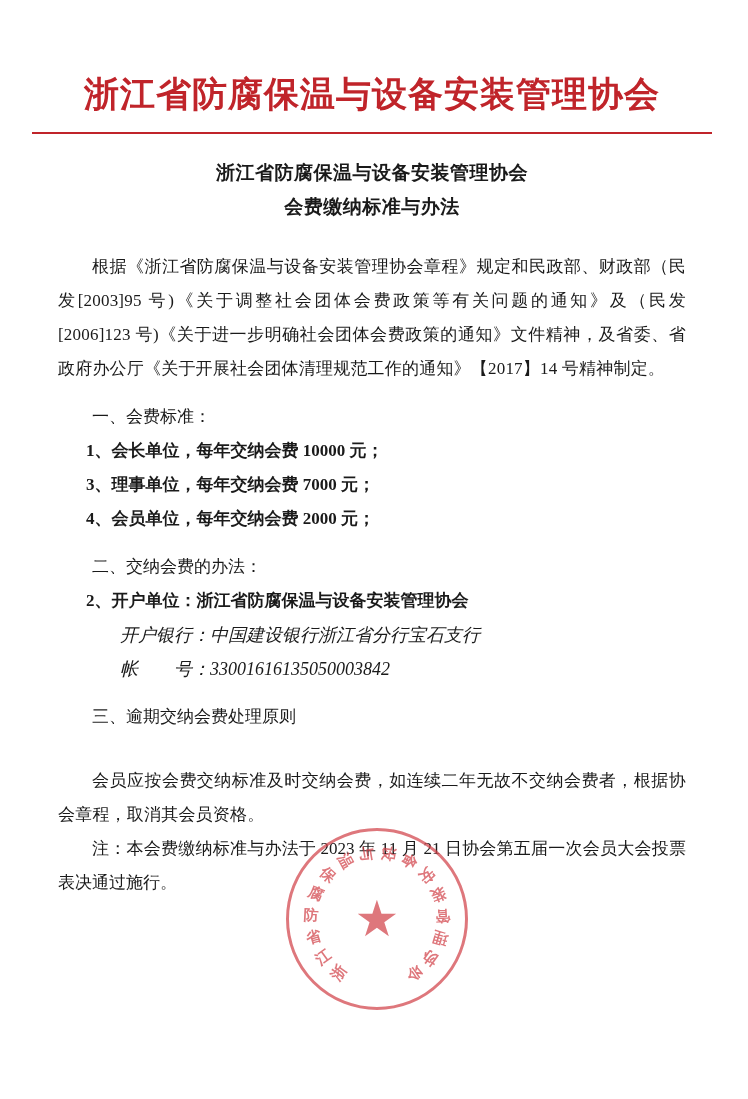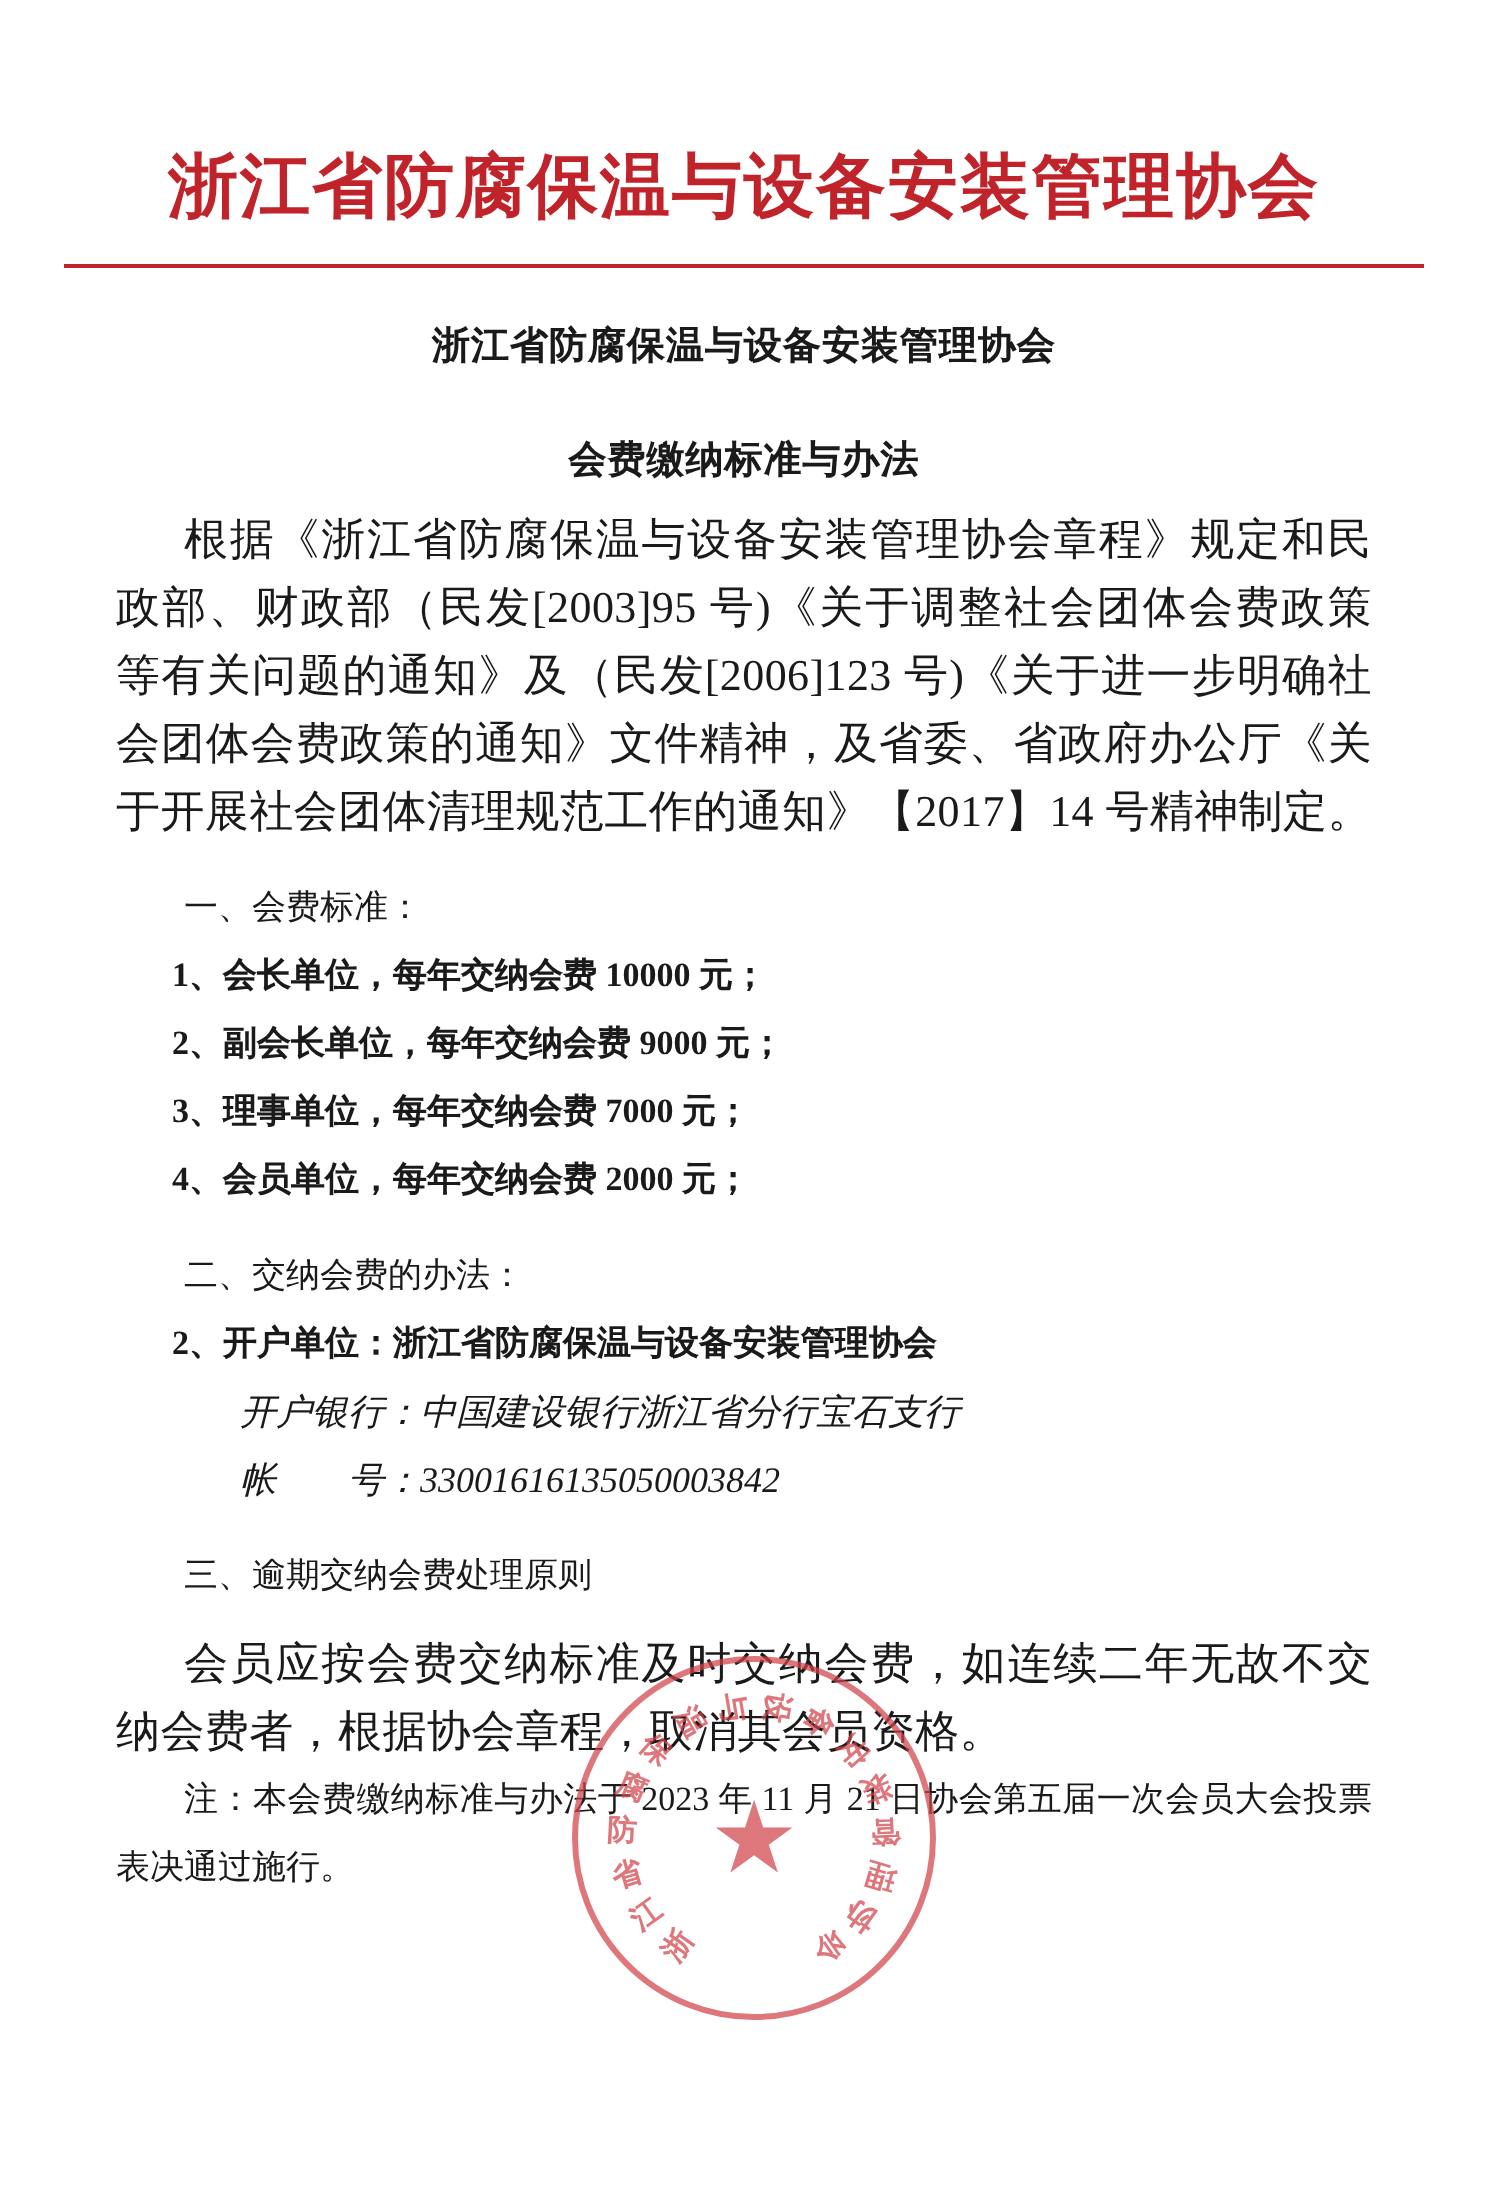--- a/index.html
+++ b/index.html
@@ -53,30 +53,30 @@
     font-size: 19px;
     font-weight: bold;
     margin-top: 26px;
     letter-spacing: 0.5px;
     font-family: "Liberation Serif", serif;
   }
   .doc-subtitle {
     text-align: center;
     font-size: 19px;
     font-weight: bold;
-    margin-top: 31px;
+    margin-top: 8px;
     letter-spacing: 0.5px;
   }
 
   .para {
-    font-size: 22px;
+    font-size: 17px;
     line-height: 34px;
     text-align: justify;
     text-justify: inter-ideograph;
-    margin-top: 10px;
+    margin-top: 30px;
     letter-spacing: 0.2px;
   }
   .para.indent {
     text-indent: 34px;
   }
   .section-head {
     font-size: 17px;
     line-height: 34px;
     margin-top: 14px;
     text-indent: 34px;
@@ -155,21 +155,20 @@
 
   <div class="doc">
 
     <div class="doc-title">浙江省防腐保温与设备安装管理协会</div>
     <div class="doc-subtitle">会费缴纳标准与办法</div>
 
     <div class="para indent">根据《浙江省防腐保温与设备安装管理协会章程》规定和民政部、财政部（民发[2003]95 号)《关于调整社会团体会费政策等有关问题的通知》及（民发[2006]123 号)《关于进一步明确社会团体会费政策的通知》文件精神，及省委、省政府办公厅《关于开展社会团体清理规范工作的通知》【2017】14 号精神制定。</div>
 
     <div class="section-head">一、会费标准：</div>
     <div class="item">1、会长单位，每年交纳会费 10000 元；</div>
-    <div class="item">2、副会长单位，每年交纳会费 9000 元；</div>
     <div class="item">3、理事单位，每年交纳会费 7000 元；</div>
     <div class="item">4、会员单位，每年交纳会费 2000 元；</div>
 
     <div class="section-head">二、交纳会费的办法：</div>
     <div class="item">2、开户单位：浙江省防腐保温与设备安装管理协会</div>
     <div class="subitem">开户银行：中国建设银行浙江省分行宝石支行</div>
     <div class="subitem">帐　　号：33001616135050003842</div>
 
     <div class="section-head">三、逾期交纳会费处理原则</div>
     <div class="para indent">会员应按会费交纳标准及时交纳会费，如连续二年无故不交纳会费者，根据协会章程，取消其会员资格。</div>

